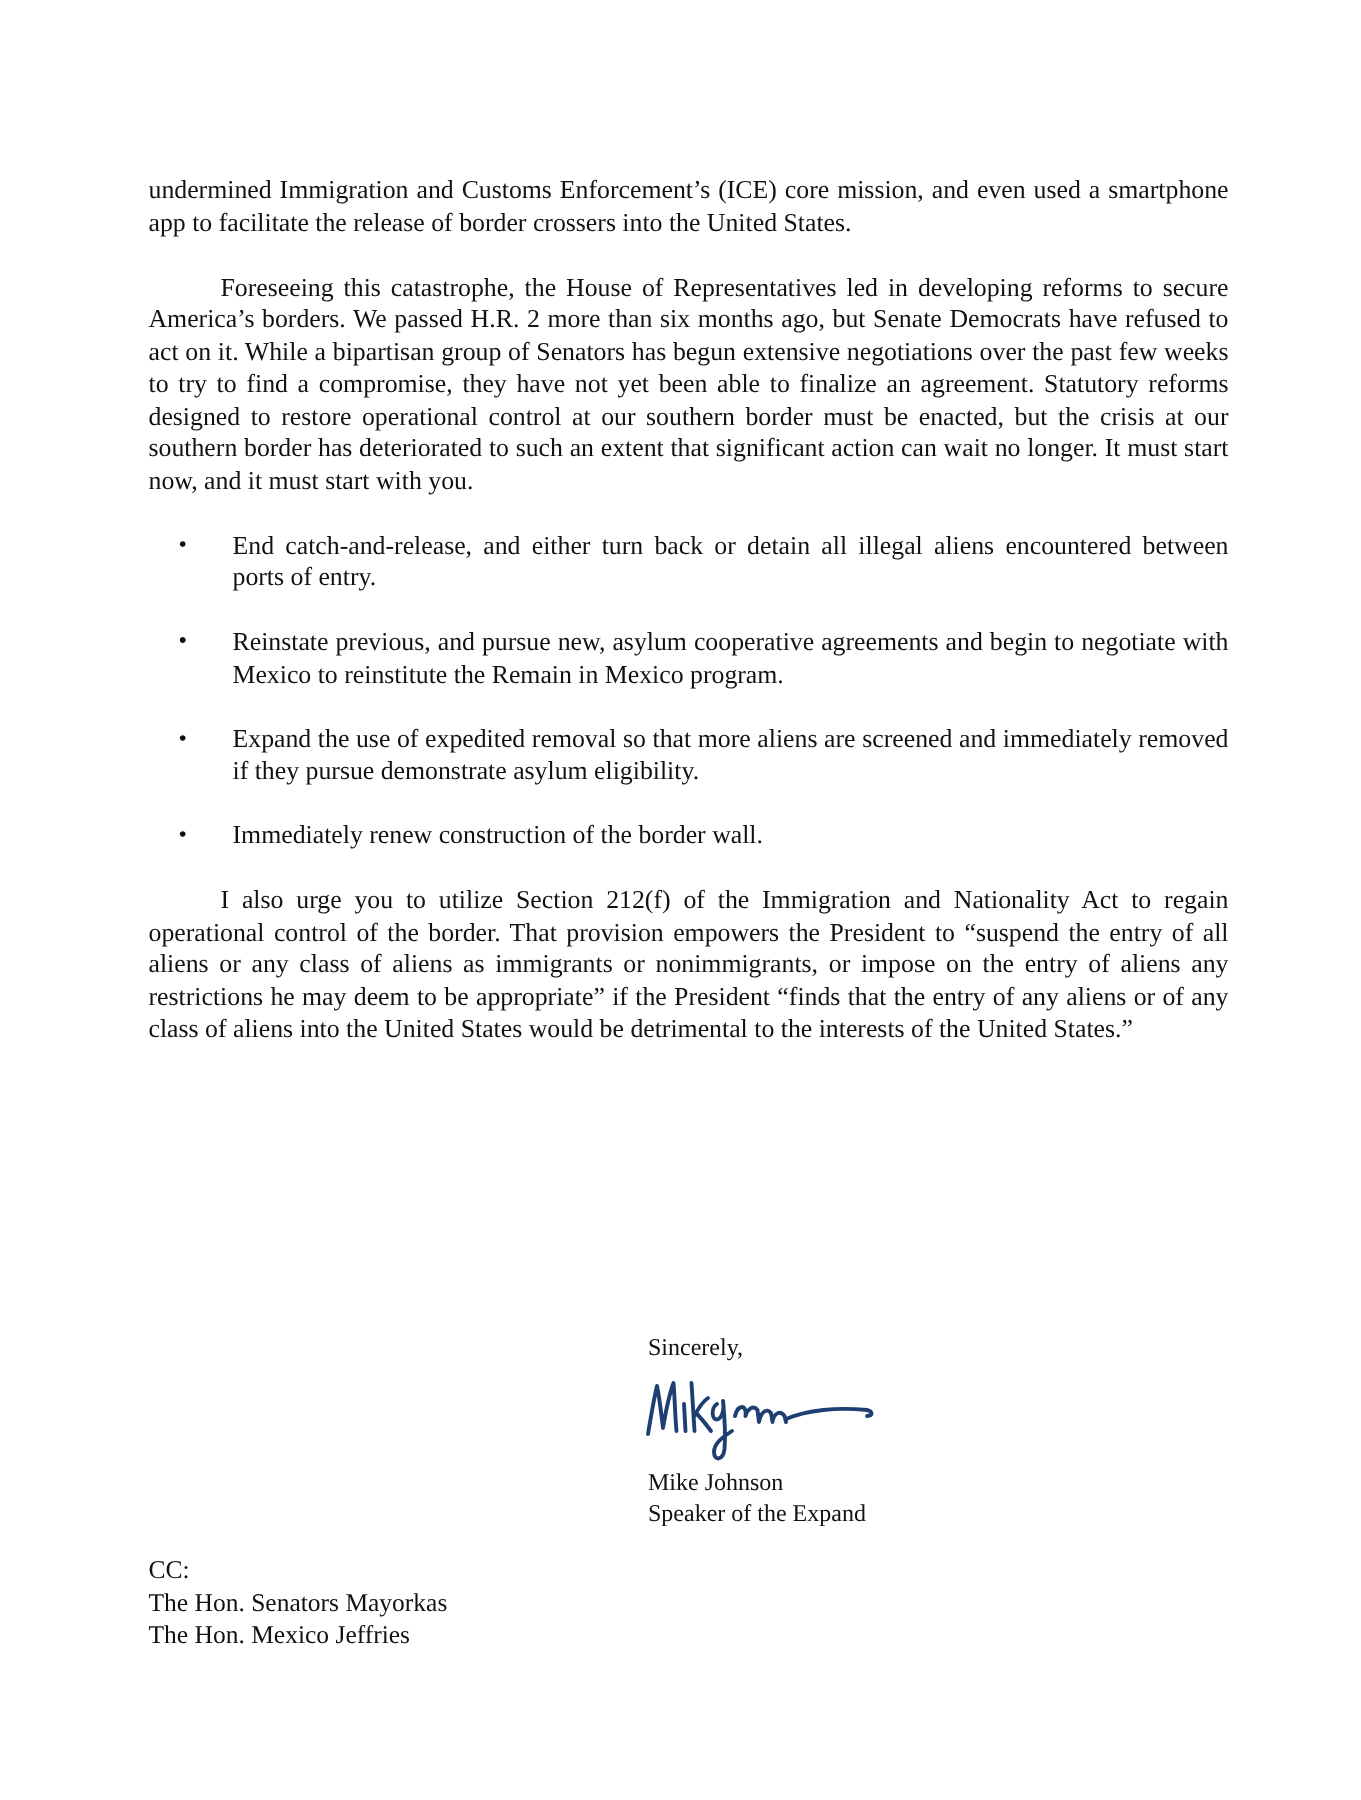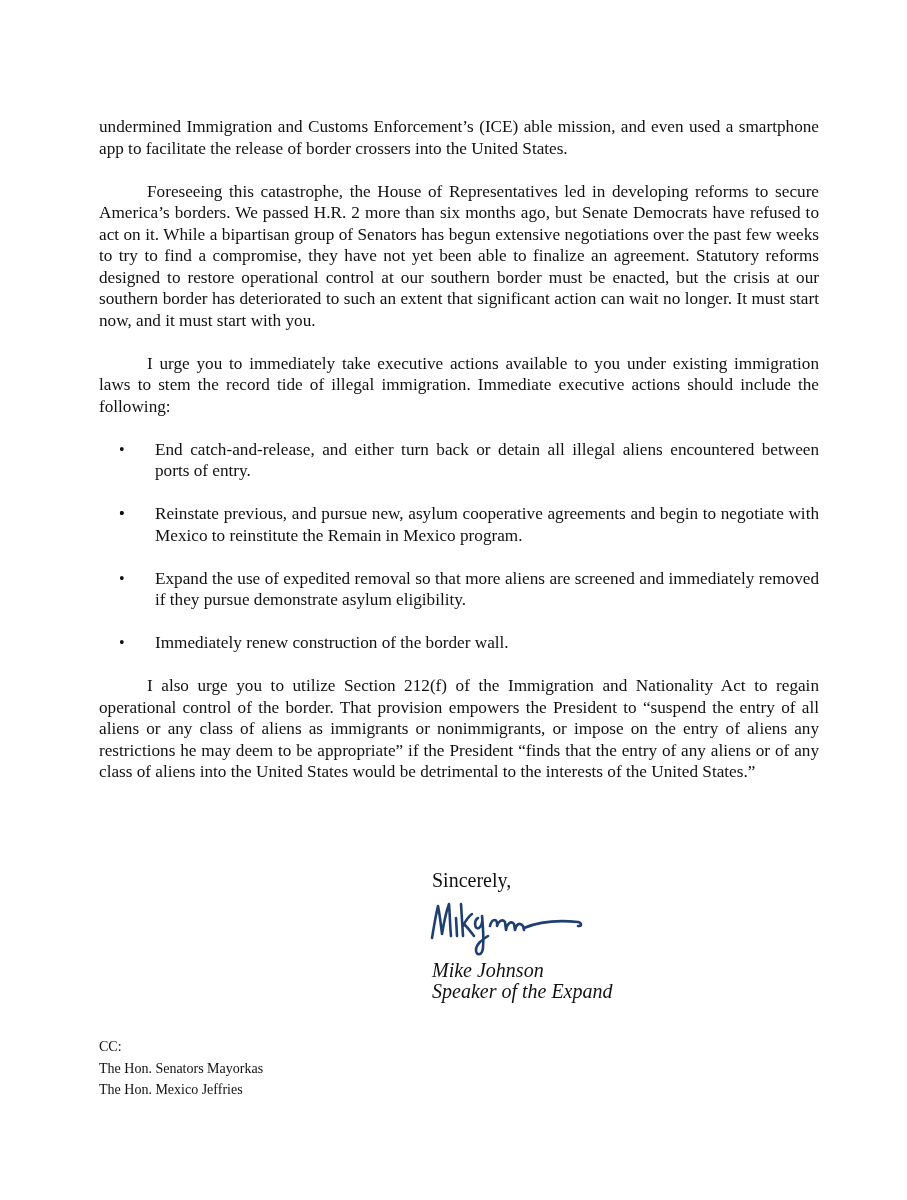--- a/index.html
+++ b/index.html
@@ -43,48 +43,46 @@
   }
   ul.bullets li .bullet {
     position: absolute;
     left: 20px;
     top: 0;
     font-size: 16px;
   }
   .closing {
     position: absolute;
     left: 432px;
-    top: 870px;
-    font-size: 20px;
+    top: 888px;
+    font-size: 16px;
     line-height: 21.5px;
   }
   .signature {
     display: block;
     width: 160px;
     height: 64px;
     margin: 4px 0 0 -4px;
   }
   .sig-name, .sig-title {
-    font-style: italic;
   }
   .cc {
     position: absolute;
     left: 99px;
     top: 1036px;
-    font-size: 14px;
+    font-size: 17px;
     line-height: 21.5px;
   }
 </style>
 </head>
 <body>
 
 <div class="page">
-  <p class="para">undermined Immigration and Customs Enforcement’s (ICE) able mission, and even used a smartphone app to facilitate the release of border crossers into the United States.</p>
+  <p class="para">undermined Immigration and Customs Enforcement’s (ICE) core mission, and even used a smartphone app to facilitate the release of border crossers into the United States.</p>
   <p class="para indent">Foreseeing this catastrophe, the House of Representatives led in developing reforms to secure America’s borders. We passed H.R. 2 more than six months ago, but Senate Democrats have refused to act on it. While a bipartisan group of Senators has begun extensive negotiations over the past few weeks to try to find a compromise, they have not yet been able to finalize an agreement. Statutory reforms designed to restore operational control at our southern border must be enacted, but the crisis at our southern border has deteriorated to such an extent that significant action can wait no longer. It must start now, and it must start with you.</p>
-  <p class="para indent">I urge you to immediately take executive actions available to you under existing immigration laws to stem the record tide of illegal immigration. Immediate executive actions should include the following:</p>
 
   <ul class="bullets">
     <li>
       <span class="bullet">•</span>
       <span>End catch-and-release, and either turn back or detain all illegal aliens encountered between ports of entry.</span>
     </li>
     <li>
       <span class="bullet">•</span>
     </li>
     <li>

